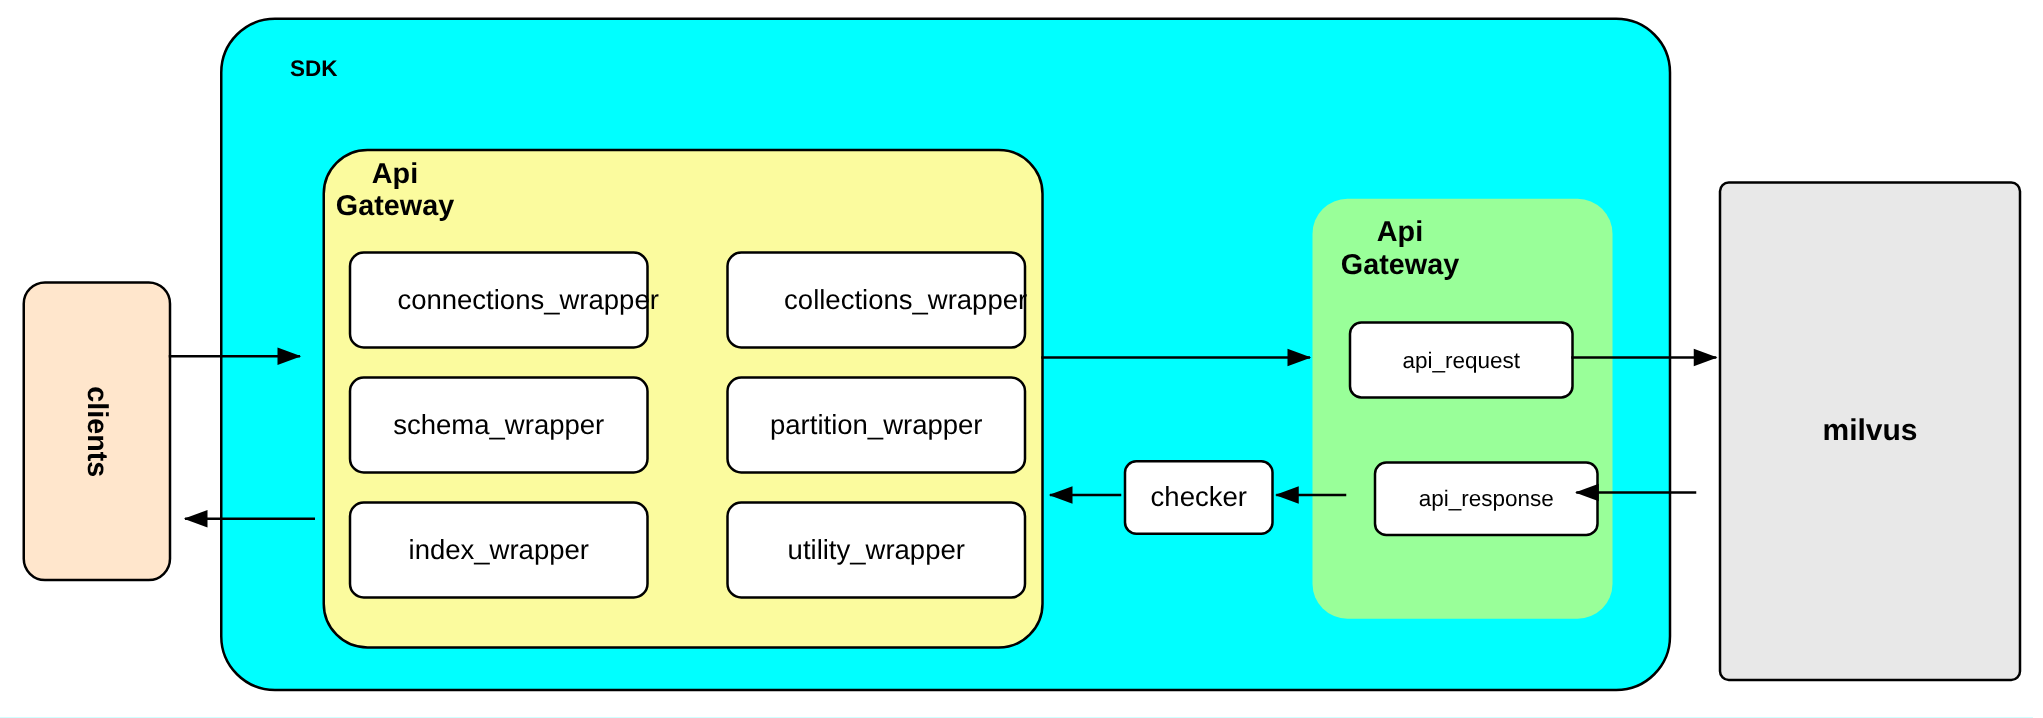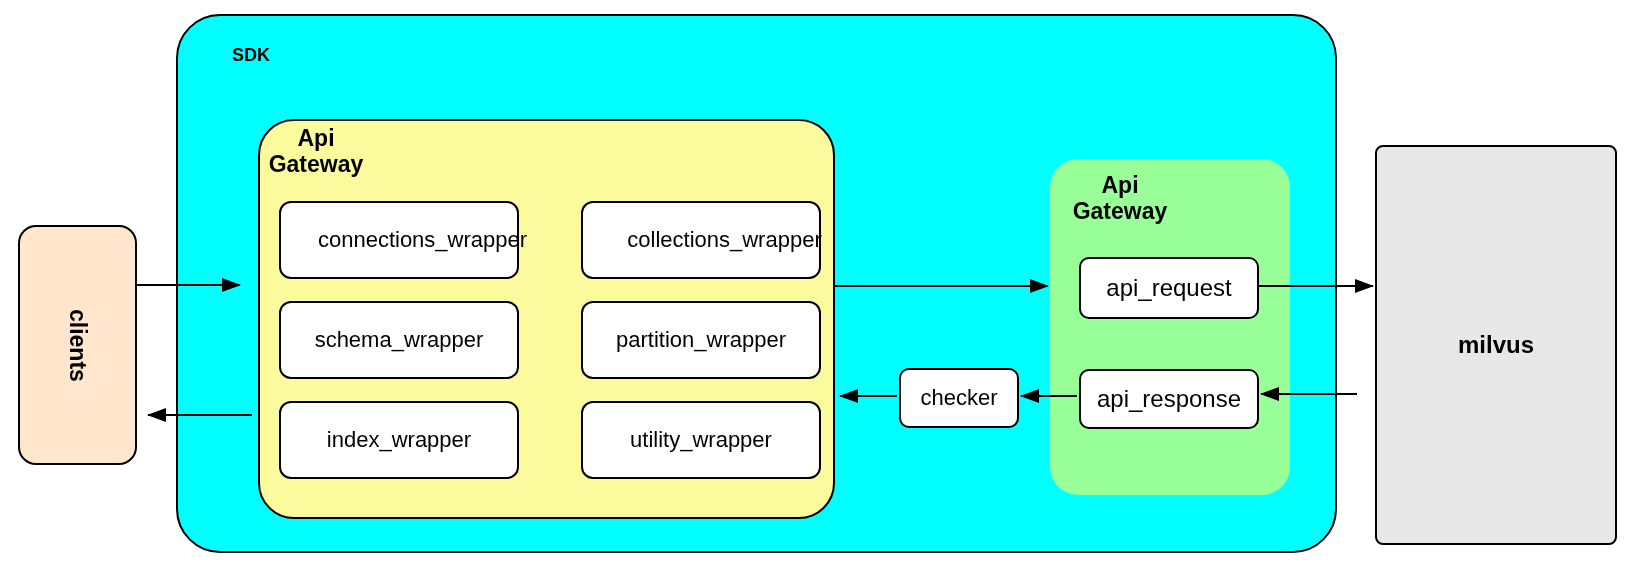--- a/index.html
+++ b/index.html
@@ -93,24 +93,24 @@
     position: absolute; left: 10px; top: 13px; width: 120px;
     text-align: center;
     font-weight: bold; font-size: 23px; line-height: 26px;
   }
   .gw-box {
     position: absolute; left: 29px; width: 180px;
     background: #ffffff;
     border: 2px solid #000;
     border-radius: 10px;
     display: flex; align-items: center; justify-content: center;
-    font-size: 24px;
+    font-size: 18px;
   }
   .gw-request  { top: 98px;  height: 62px; }
-  .gw-response { top: 210px; height: 60px; }
+  .gw-response { top: 210px; height: 60px; margin-left: 20px; }
 
   
   .milvus {
     left: 1375px; top: 145px; width: 242px; height: 400px;
     background: #E8E8E8;
     border: 2px solid #000;
     border-radius: 8px;
     display: flex; align-items: center; justify-content: center;
     font-weight: bold; font-size: 24px;
   }

